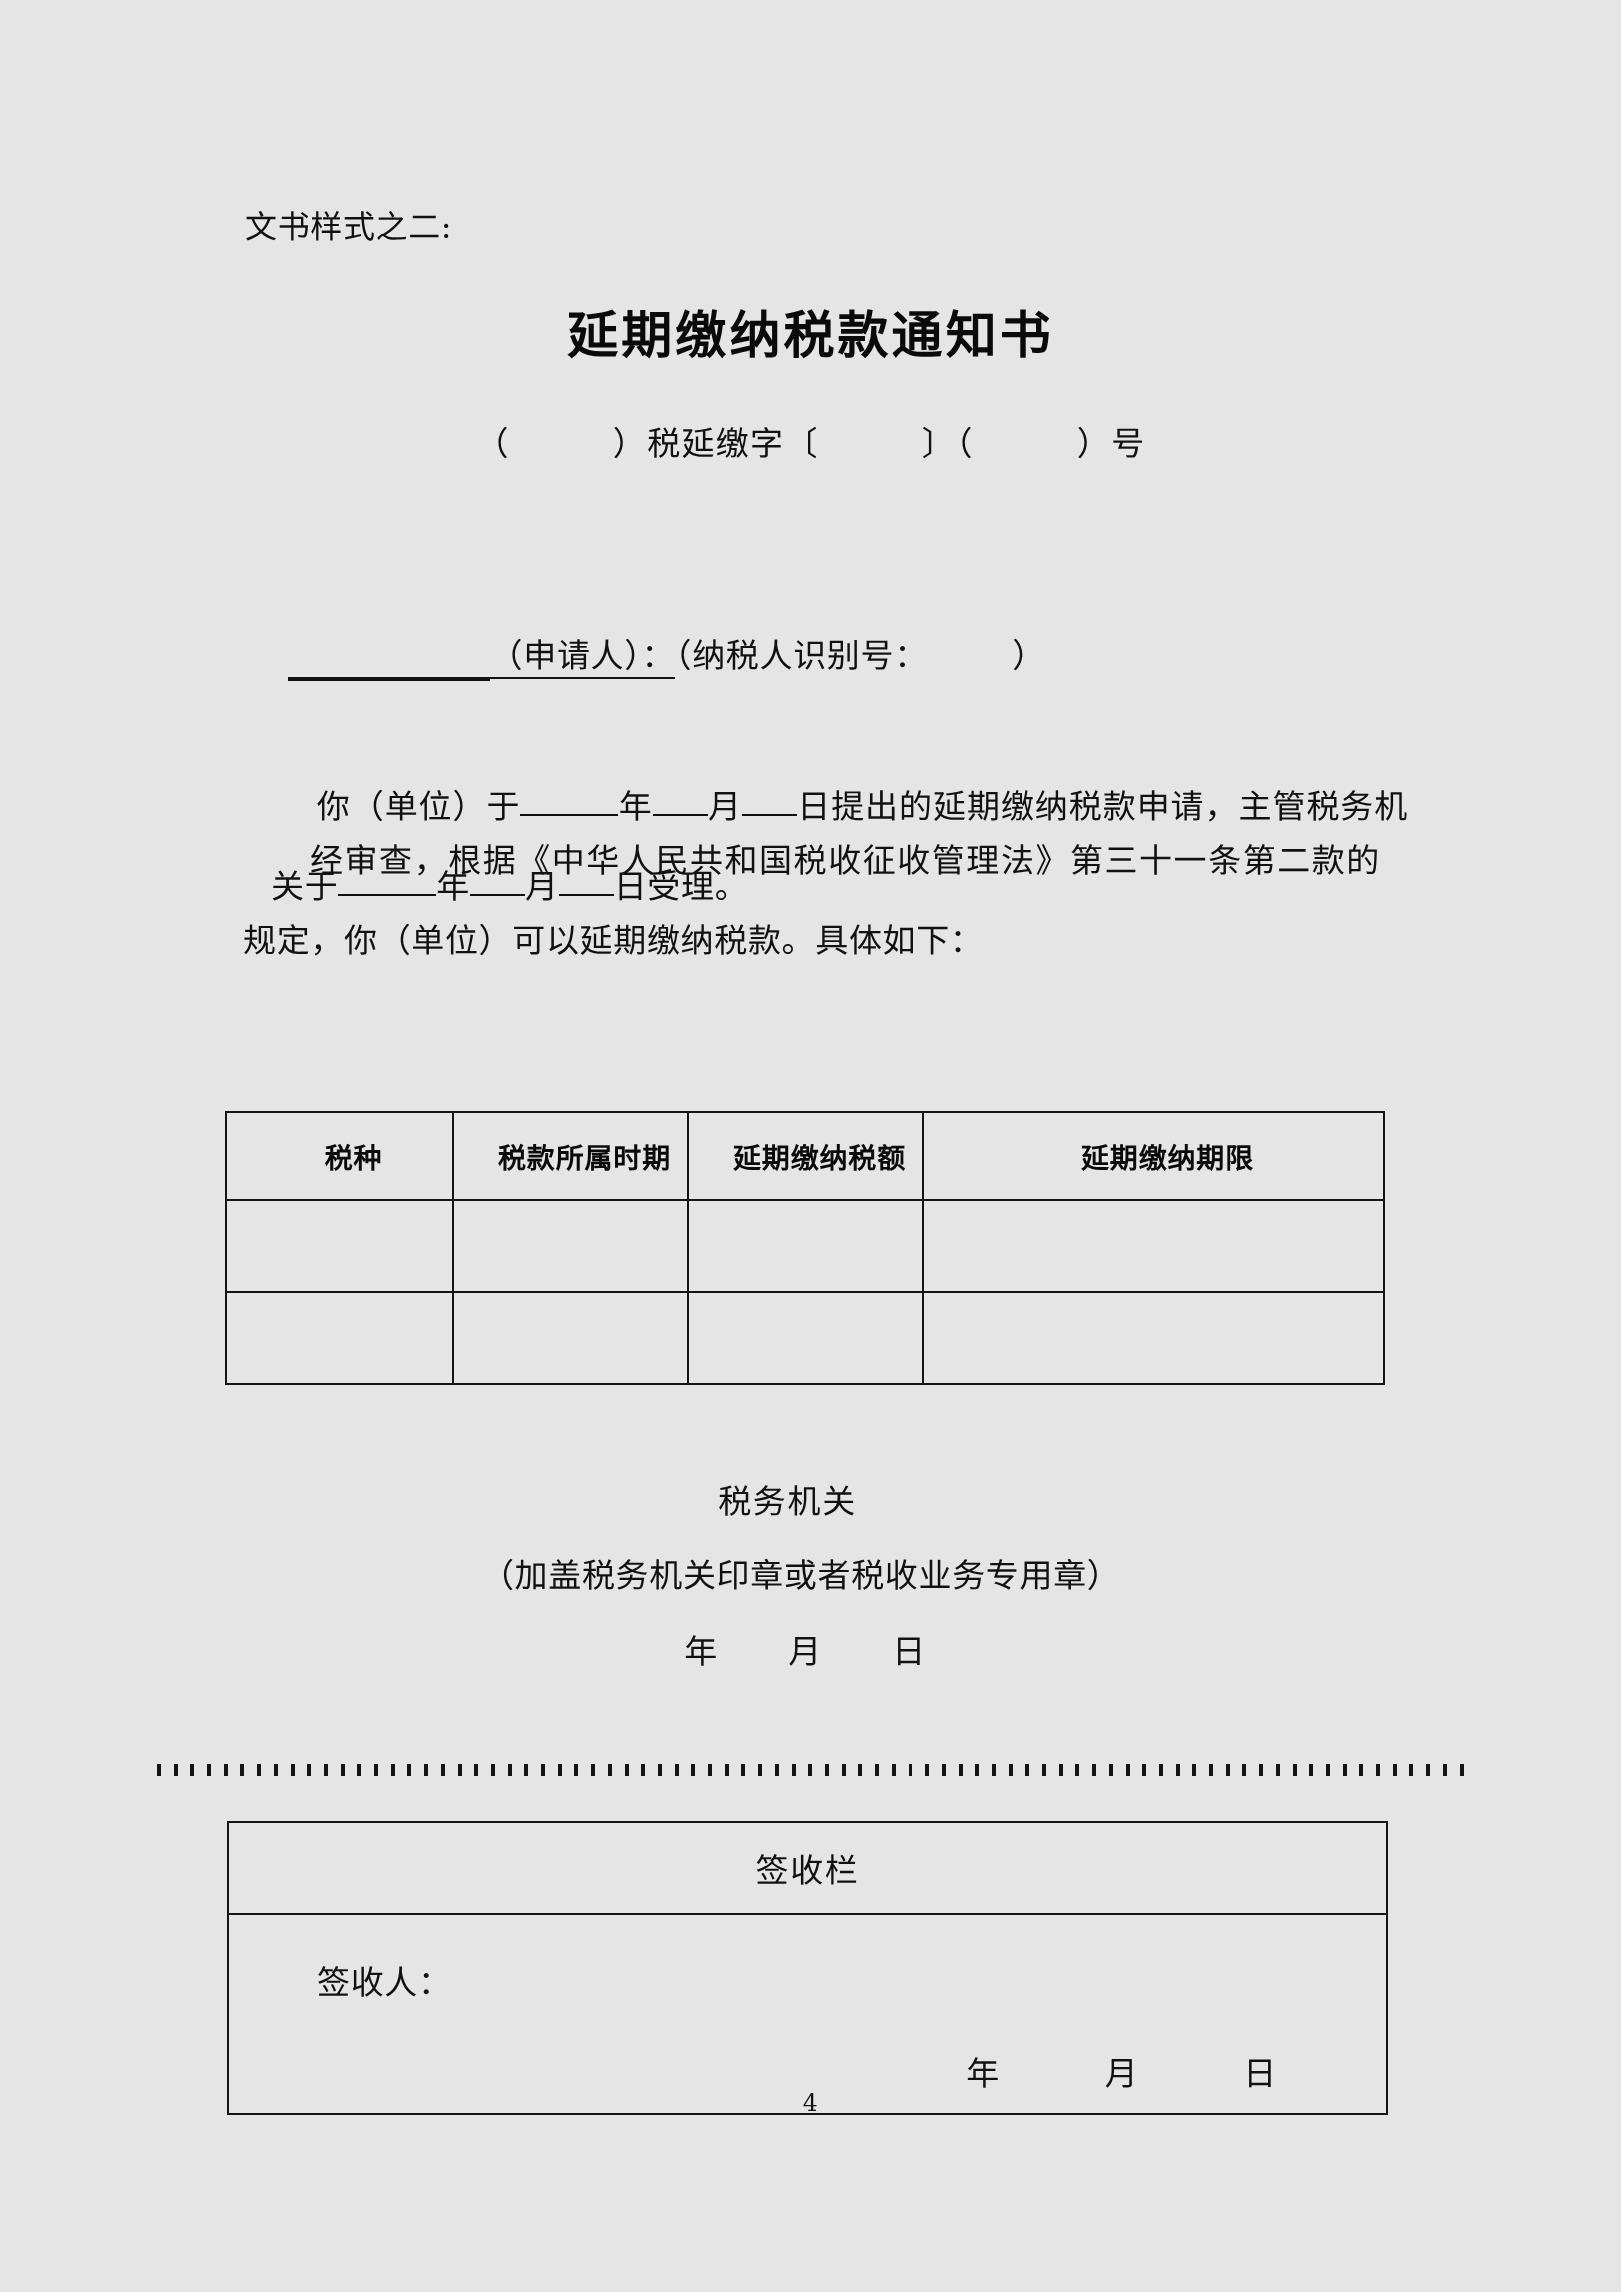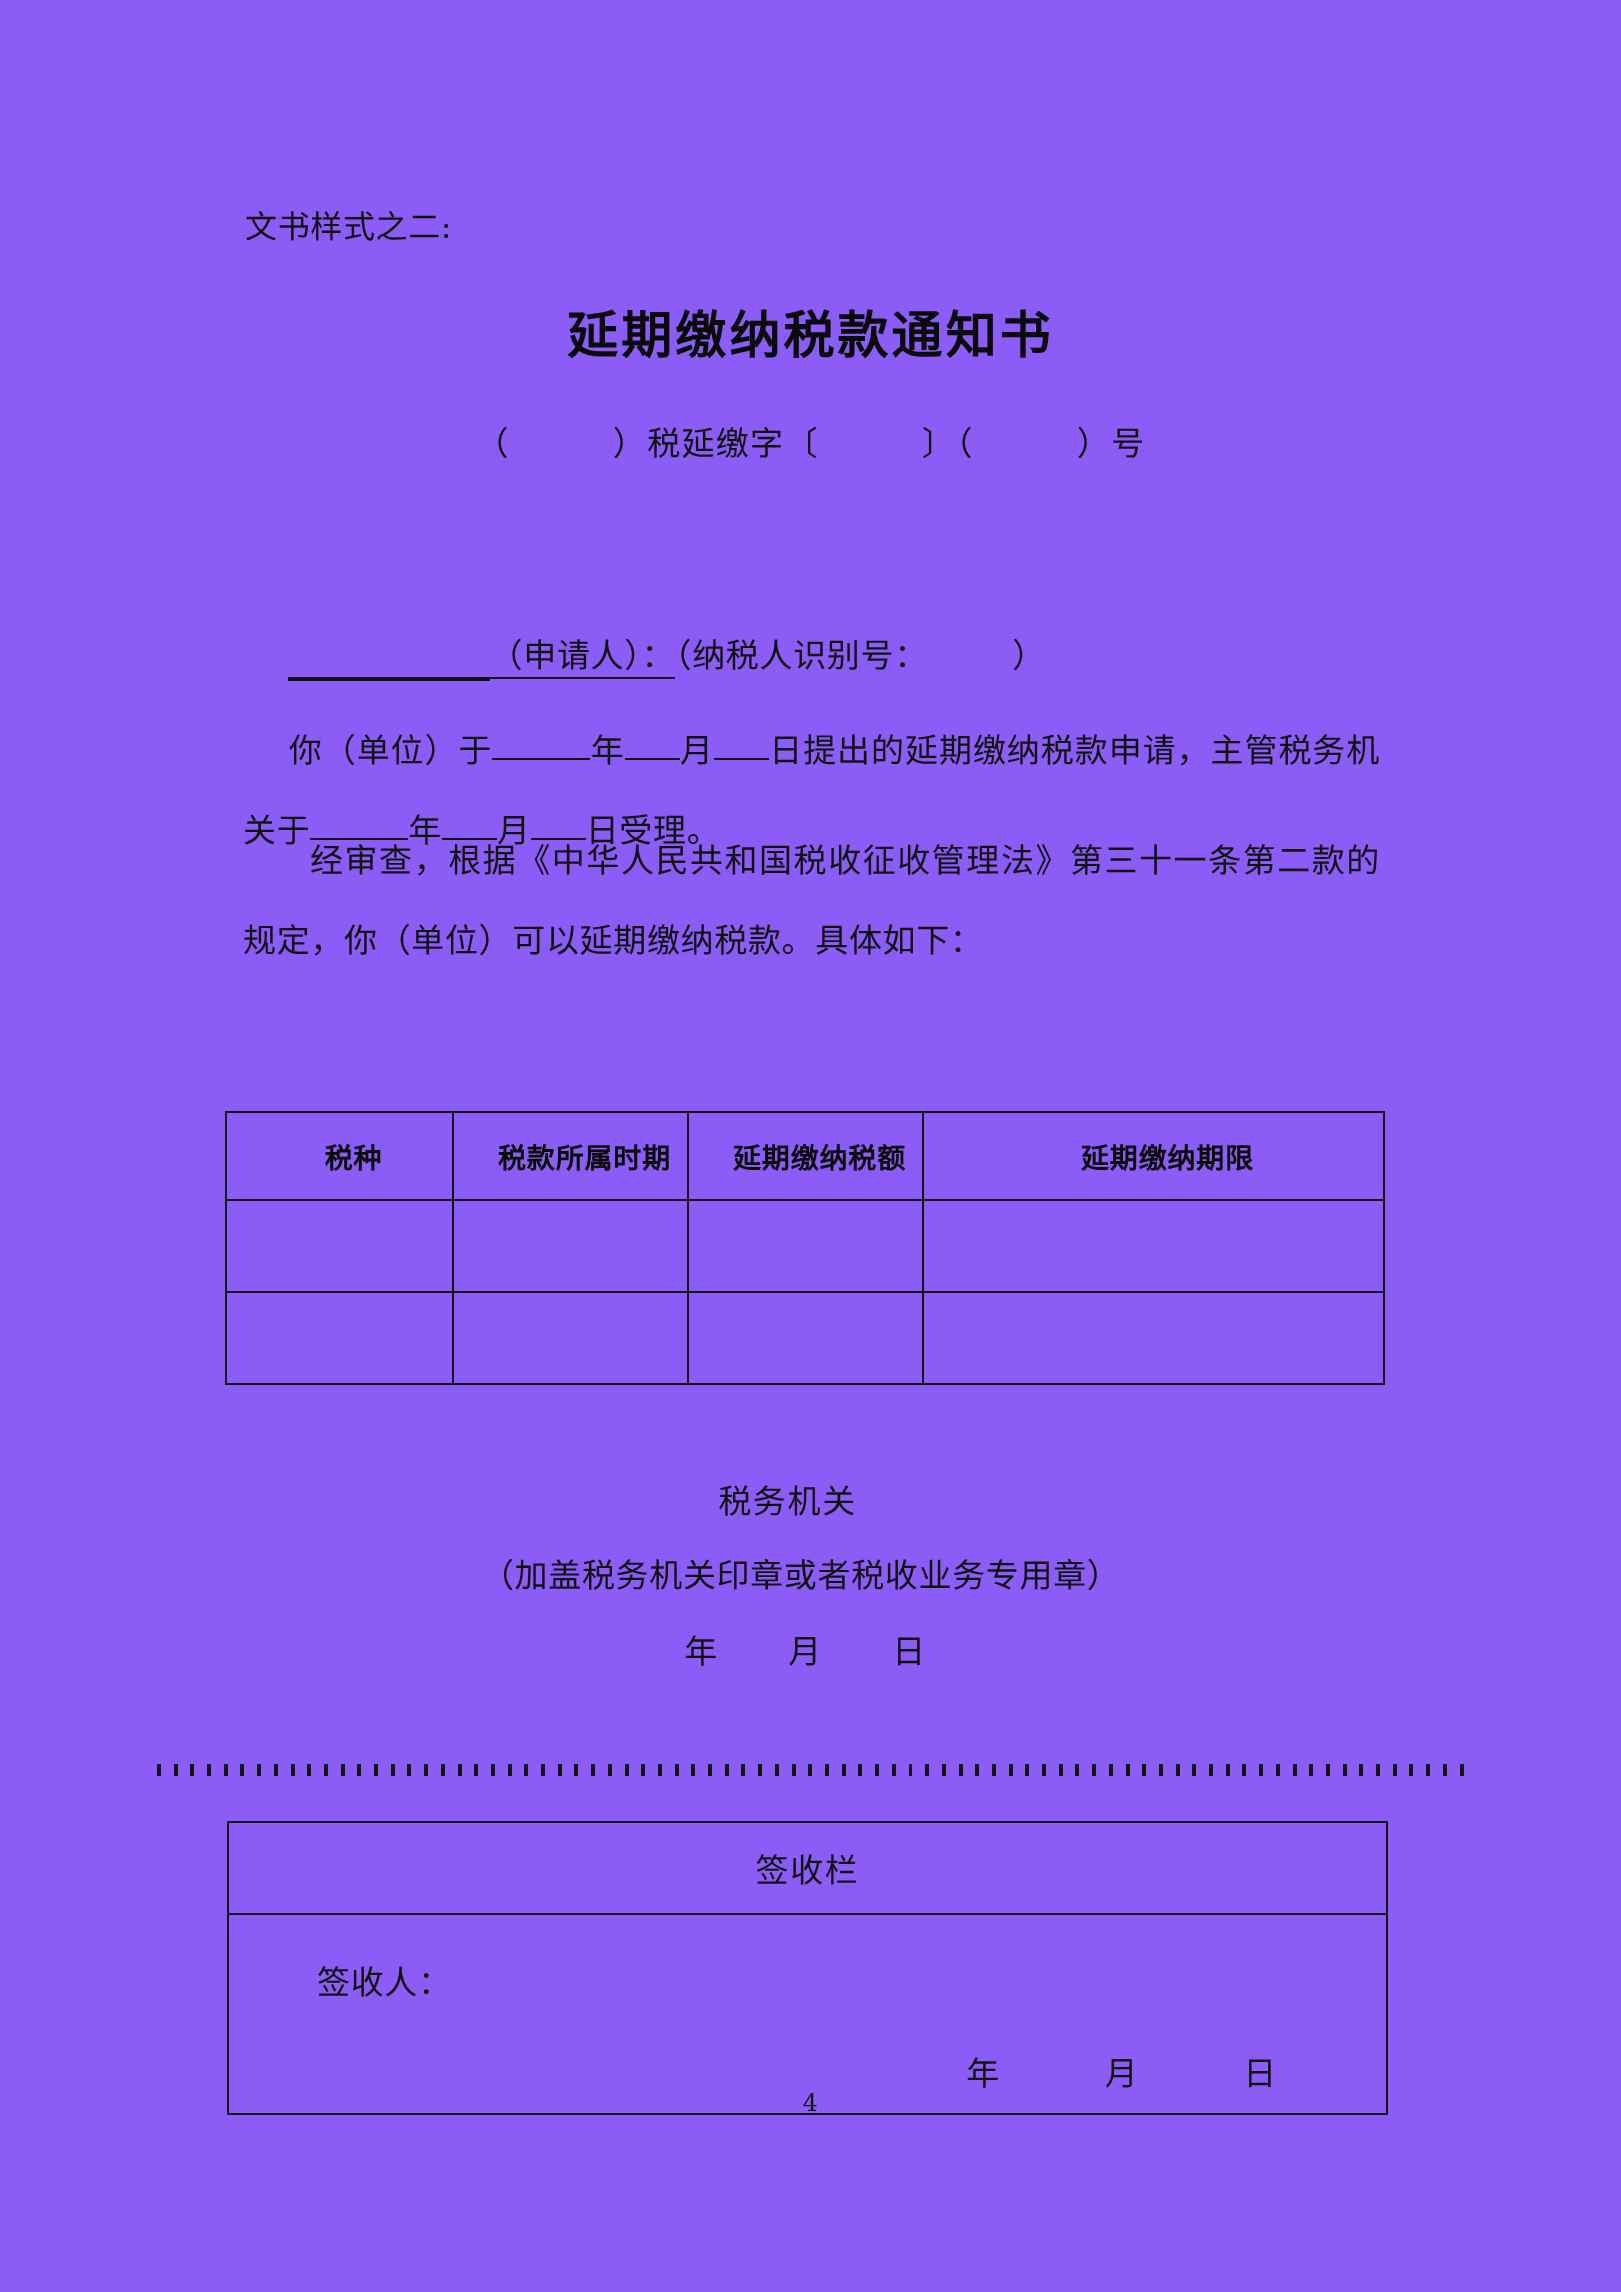--- a/index.html
+++ b/index.html
@@ -13,21 +13,21 @@
     height: 2293px;
     position: relative;
     font-family: "DejaVu Serif", "Liberation Serif", serif;
     color: #0a0a0a;
     overflow: hidden;
   }
 
   .page {
     position: absolute;
     inset: 0;
-    background: #8b5cf6;
+    background: #e5e5e5;
   }
 
   
   .doc-text {
     font-family: "DejaVu Serif", "Liberation Serif", serif;
     color: #111111;
     letter-spacing: 0.02em;
   }
 
   
@@ -86,21 +86,21 @@
   
   .body-para {
     position: absolute;
     left: 243px;
     width: 1137px;
     font-size: 33px;
     line-height: 80px;
     text-align: justify;
     white-space: pre-wrap;
   }
-  #para-filing  { top: 631px; }
+  #para-filing  { top: 687px; margin-left: 28px; }
   #para-review  { top: 821px; }
 
   .blank-s  { display:inline-block; width:55px;  border-bottom:2.5px solid #111; vertical-align: 2px;}
   .blank-m  { display:inline-block; width:98px; border-bottom:2.5px solid #111; vertical-align: 2px;}
 
   
   #detail-table {
     position: absolute;
     left: 225px;
     top: 1111px;

